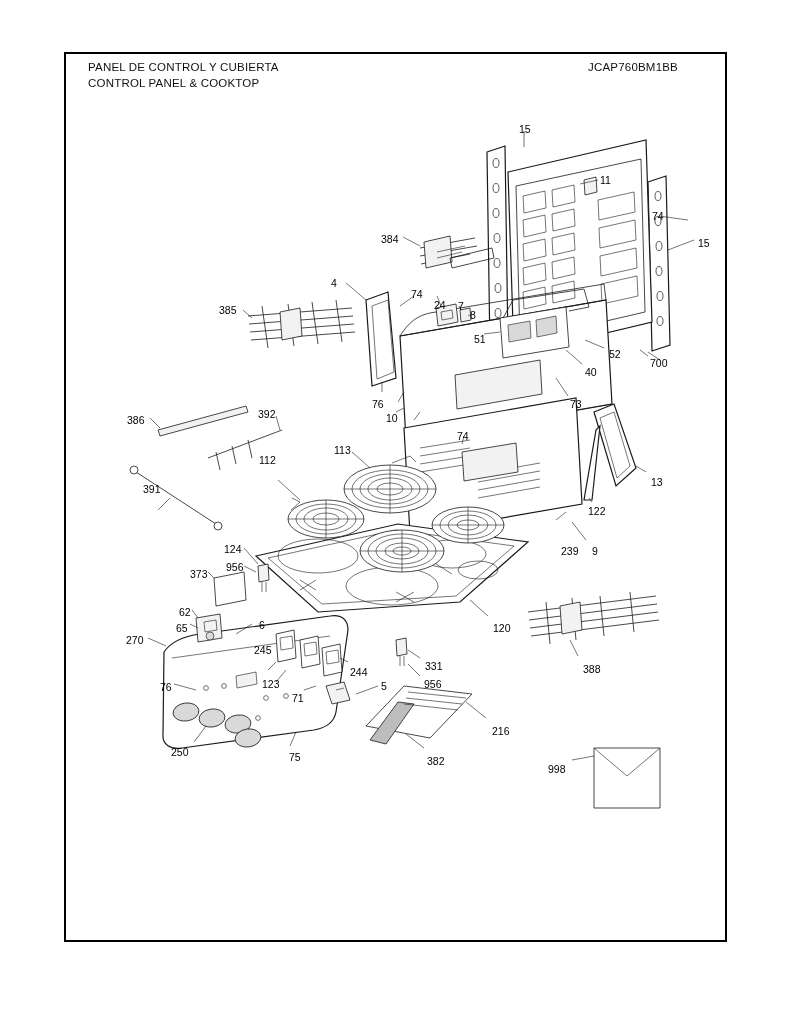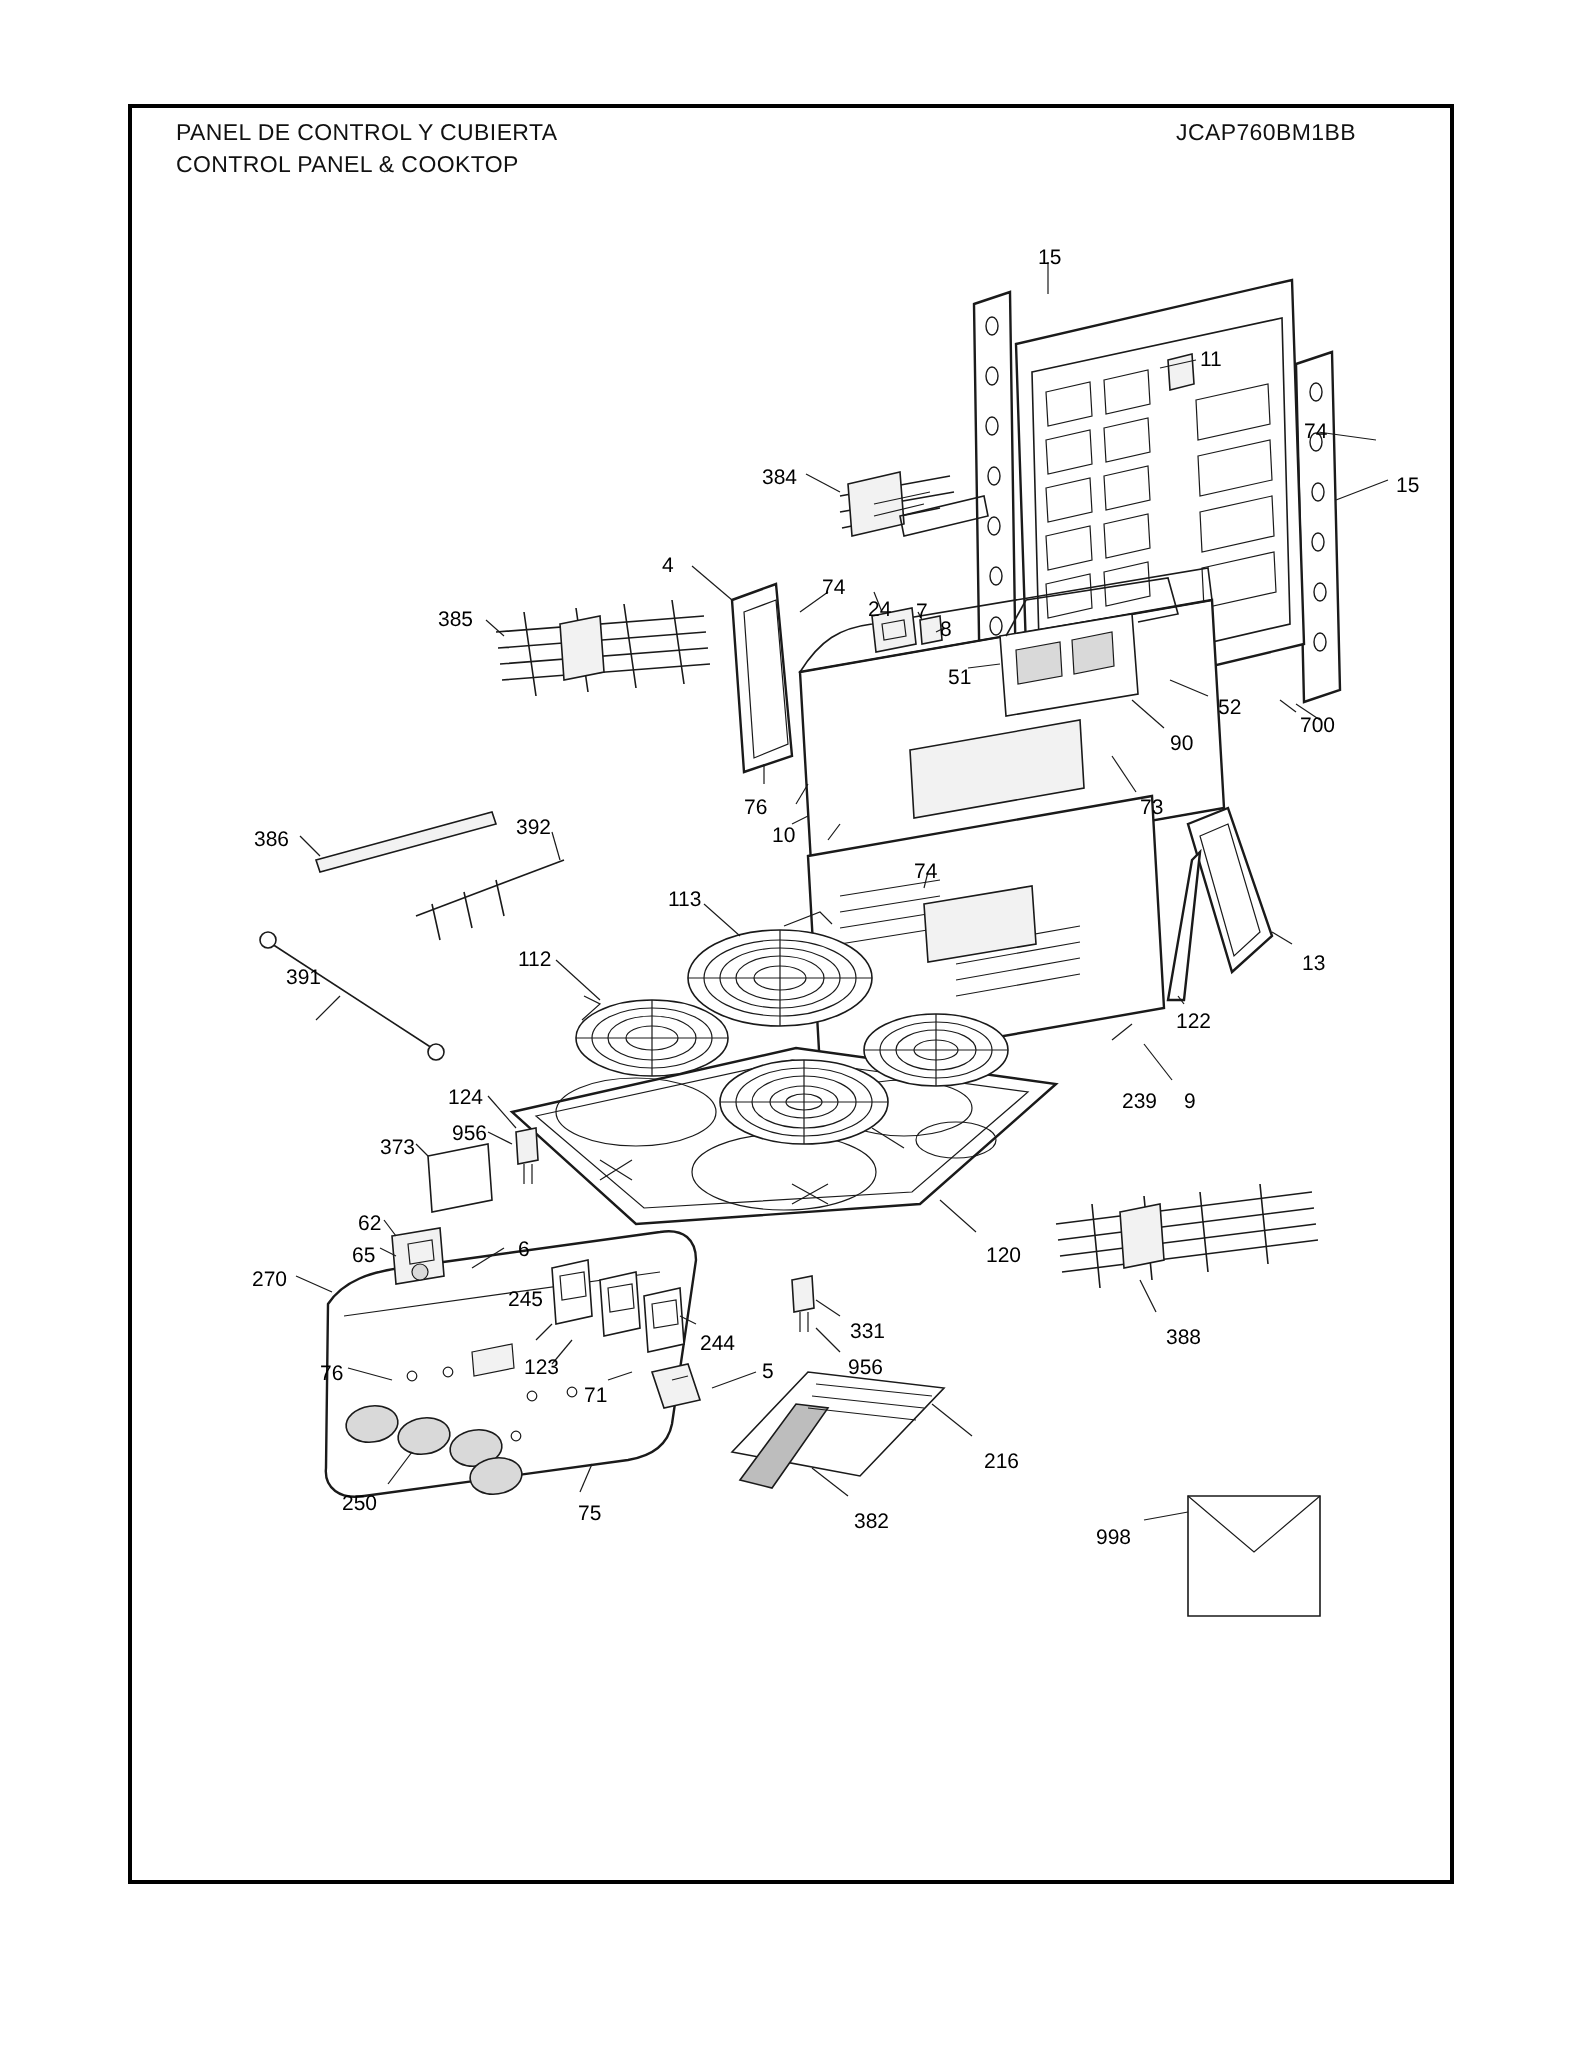--- a/index.html
+++ b/index.html
@@ -373,30 +373,30 @@
   <div class="callout" style="left:381px; top:233px">384</div>
   <div class="callout" style="left:331px; top:277px">4</div>
   <div class="callout" style="left:411px; top:288px">74</div>
   <div class="callout" style="left:434px; top:299px">24</div>
   <div class="callout" style="left:458px; top:300px">7</div>
   <div class="callout" style="left:470px; top:309px">8</div>
   <div class="callout" style="left:219px; top:304px">385</div>
   <div class="callout" style="left:474px; top:333px">51</div>
   <div class="callout" style="left:609px; top:348px">52</div>
   <div class="callout" style="left:650px; top:357px">700</div>
-  <div class="callout" style="left:585px; top:366px">90</div>
+  <div class="callout" style="left:585px; top:366px">40</div>
   <div class="callout" style="left:570px; top:398px">73</div>
   <div class="callout" style="left:372px; top:398px">76</div>
   <div class="callout" style="left:386px; top:412px">10</div>
   <div class="callout" style="left:127px; top:414px">386</div>
   <div class="callout" style="left:258px; top:408px">392</div>
   <div class="callout" style="left:457px; top:430px">74</div>
   <div class="callout" style="left:334px; top:444px">113</div>
   <div class="callout" style="left:651px; top:476px">13</div>
-  <div class="callout" style="left:259px; top:474px">112</div>
+  <div class="callout" style="left:259px; top:454px">112</div>
   <div class="callout" style="left:143px; top:483px">391</div>
   <div class="callout" style="left:588px; top:505px">122</div>
   <div class="callout" style="left:561px; top:545px">239</div>
   <div class="callout" style="left:592px; top:545px">9</div>
   <div class="callout" style="left:224px; top:543px">124</div>
   <div class="callout" style="left:226px; top:561px">956</div>
   <div class="callout" style="left:190px; top:568px">373</div>
   <div class="callout" style="left:493px; top:622px">120</div>
   <div class="callout" style="left:179px; top:606px">62</div>
   <div class="callout" style="left:176px; top:622px">65</div>

